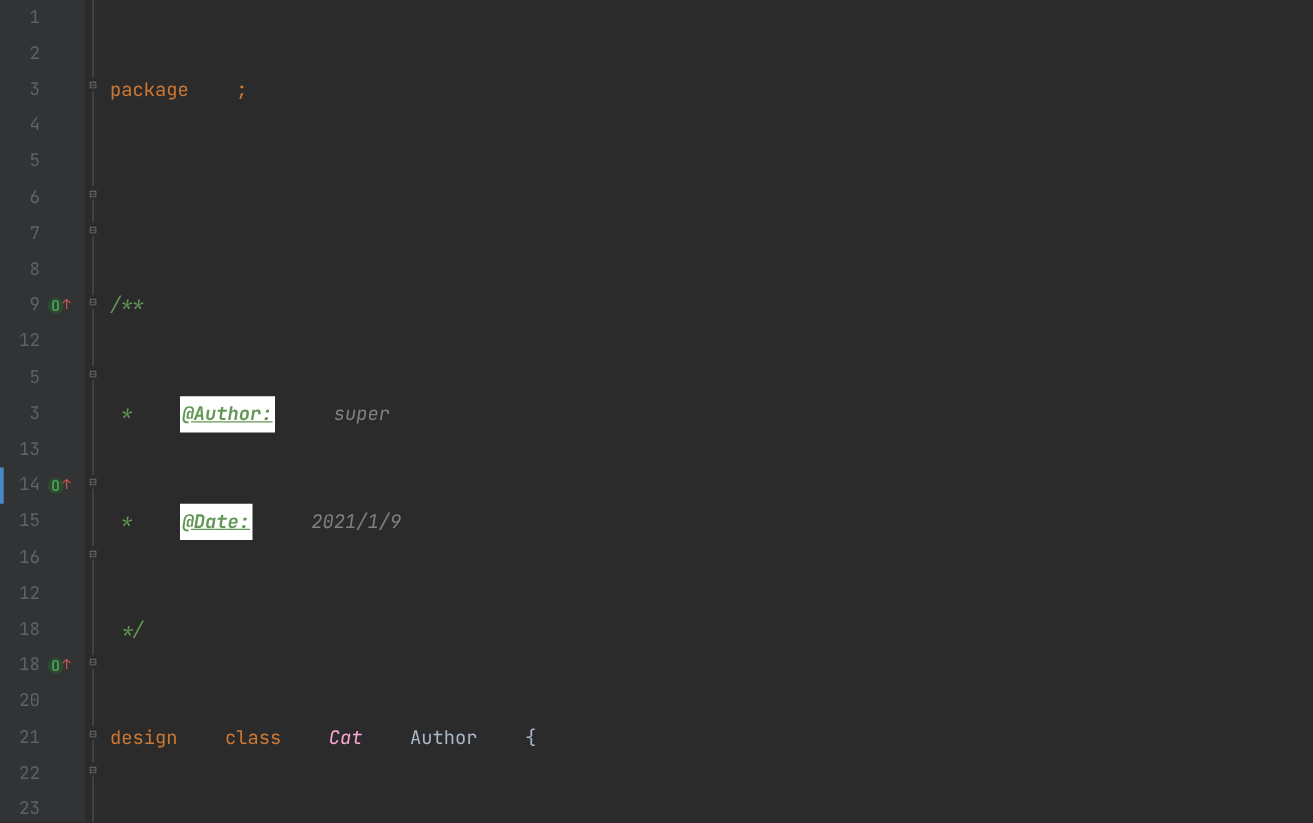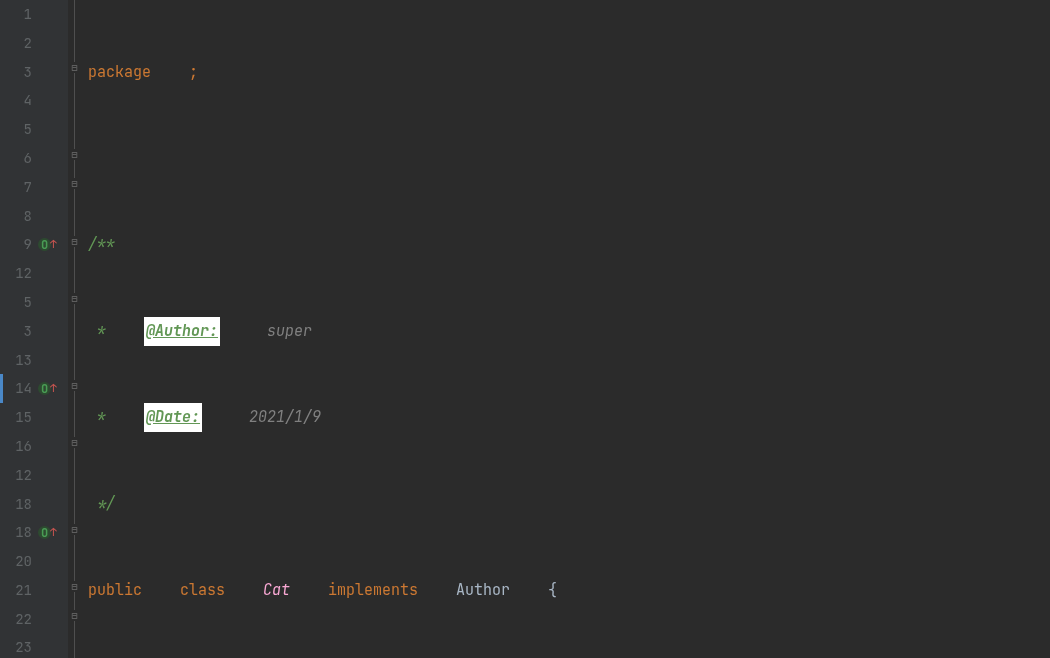--- a/index.html
+++ b/index.html
@@ -260,21 +260,21 @@
     <div class="fold-icon" style="top:610px;">⊟</div>
   </div>
 
   <div class="code">
     <div class="code-line"><span class="kw">package </span><span class="semi">;</span></div>
     <div class="code-line"></div>
     <div class="code-line"><span class="comment-green">/**</span></div>
     <div class="code-line"><span class="comment-green"> * </span><span class="doctag">@Author:</span><span class="comment">  super</span></div>
     <div class="code-line"><span class="comment-green"> * </span><span class="doctag">@Date:</span><span class="comment">  2021/1/9</span></div>
     <div class="code-line"><span class="comment-green"> */</span></div>
-    <div class="code-line"><span class="kw">public </span><span class="kw">class </span><span class="cls-def">Cat </span><span class="kw">implements </span><span>Author </span><span class="brace">{</span></div>
+    <div class="code-line"><span class="kw">design </span><span class="kw">class </span><span class="cls-def">Cat </span><span>Author </span><span class="brace">{</span></div>
     
     
     
     
     
     
     
     
     
     

